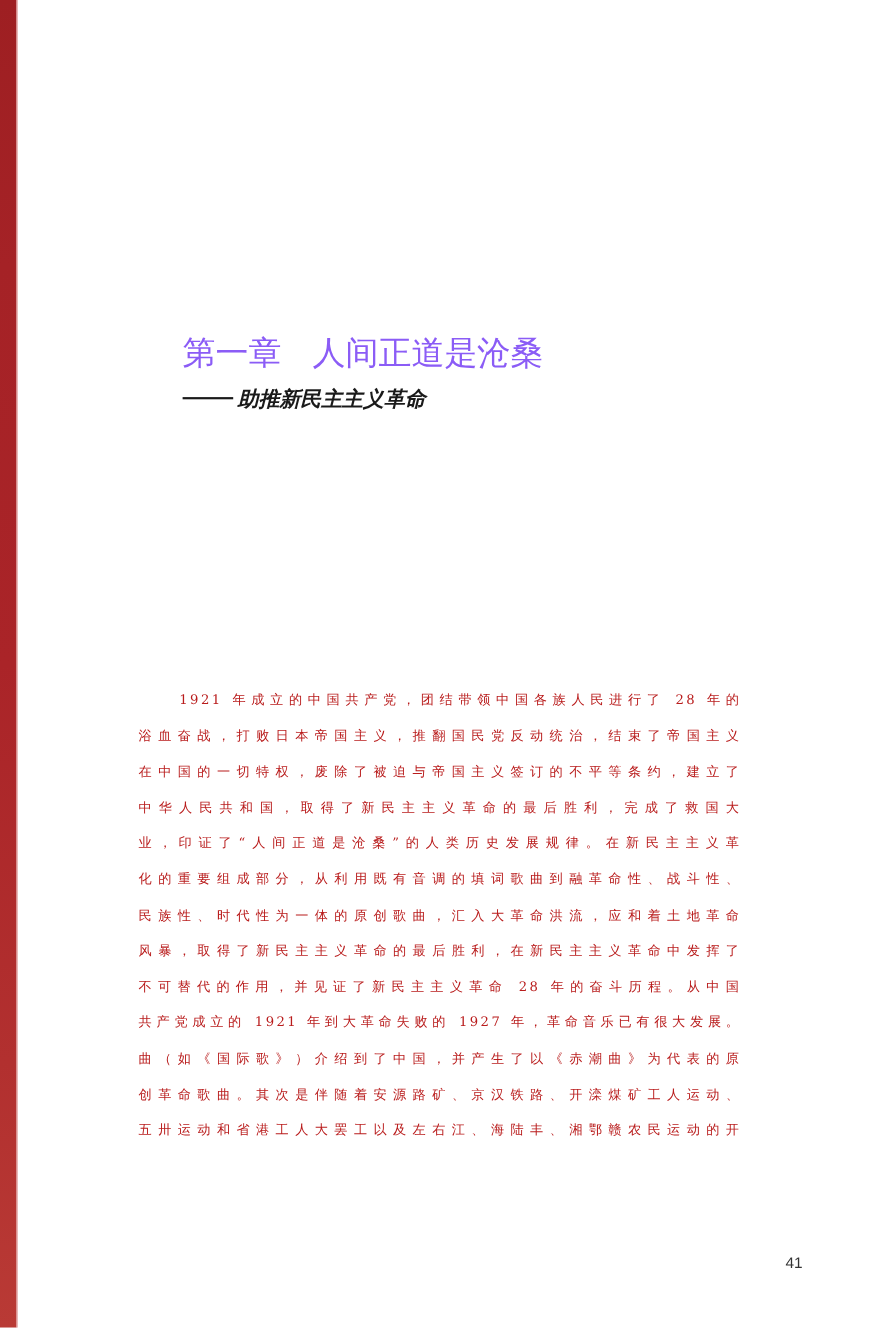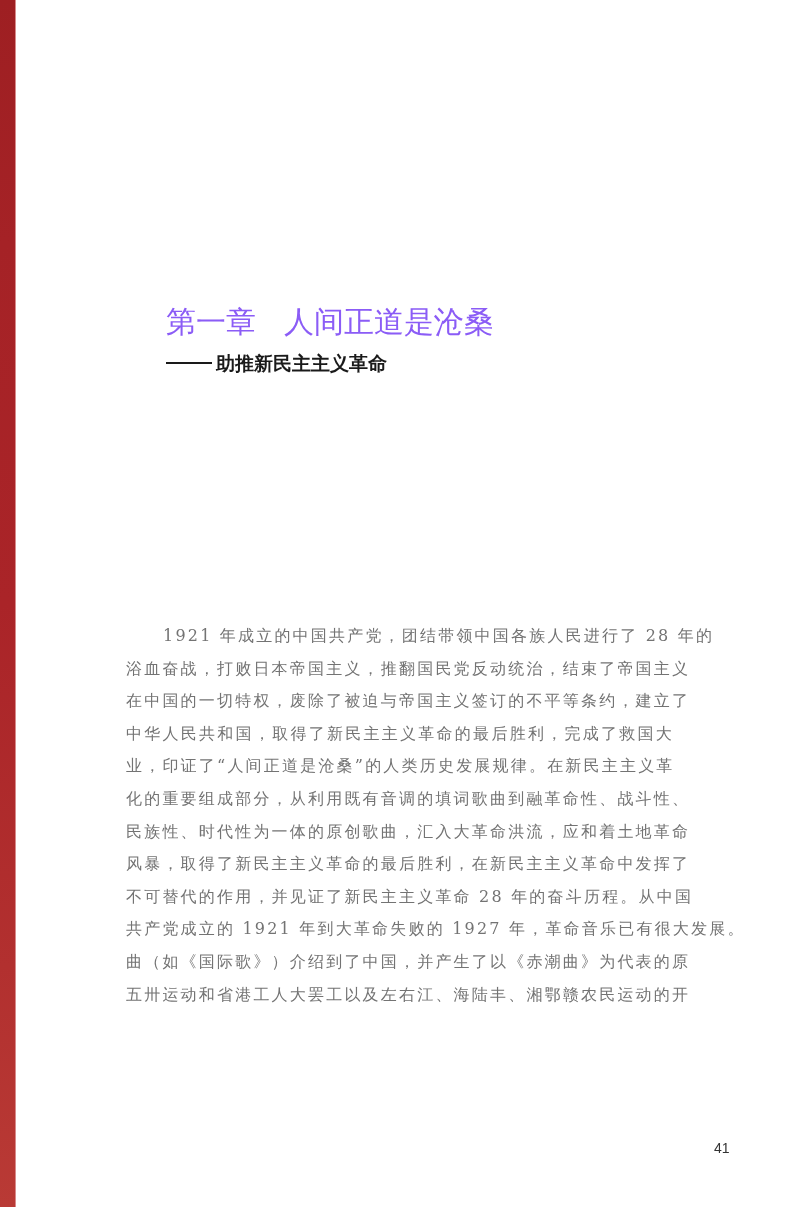--- a/index.html
+++ b/index.html
@@ -49,40 +49,41 @@
     .chapter-subtitle {
       position: absolute;
       left: 166px;
       top: 349px;
       margin: 0;
       font-size: 19px;
       line-height: 28px;
       color: #1a1a1a;
       font-weight: bold;
       white-space: nowrap;
+      font-style: italic;
     }
     .chapter-subtitle .dash {
       display: inline-block;
       width: 46px;
       height: 2px;
       background: #1a1a1a;
       vertical-align: middle;
       margin-right: 4px;
       position: relative;
       top: -2px;
     }
     .body-text {
       position: absolute;
       left: 126px;
       top: 620px;
       width: 548px;
       margin: 0;
-      font-size: 16px;
+      font-size: 12px;
       line-height: 32.6px;
-      color: #737373;
+      color: #b91c1c;
       letter-spacing: 2.2px;
       text-align: justify;
     }
     .body-text .line {
       display: block;
       white-space: nowrap;
       text-align-last: justify;
       text-align: justify;
     }
     .body-text .line.first {
@@ -117,16 +118,17 @@
   <span class="line">浴血奋战，打败日本帝国主义，推翻国民党反动统治，结束了帝国主义</span>
   <span class="line">在中国的一切特权，废除了被迫与帝国主义签订的不平等条约，建立了</span>
   <span class="line">中华人民共和国，取得了新民主主义革命的最后胜利，完成了救国大</span>
   <span class="line">业，印证了“人间正道是沧桑”的人类历史发展规律。在新民主主义革</span>
   <span class="line">化的重要组成部分，从利用既有音调的填词歌曲到融革命性、战斗性、</span>
   <span class="line">民族性、时代性为一体的原创歌曲，汇入大革命洪流，应和着土地革命</span>
   <span class="line">风暴，取得了新民主主义革命的最后胜利，在新民主主义革命中发挥了</span>
   <span class="line">不可替代的作用，并见证了新民主主义革命 28 年的奋斗历程。从中国</span>
   <span class="line">共产党成立的 1921 年到大革命失败的 1927 年，革命音乐已有很大发展。</span>
   <span class="line">曲（如《国际歌》）介绍到了中国，并产生了以《赤潮曲》为代表的原</span>
+  <span class="line">创革命歌曲。其次是伴随着安源路矿、京汉铁路、开滦煤矿工人运动、</span>
   <span class="line">五卅运动和省港工人大罢工以及左右江、海陆丰、湘鄂赣农民运动的开</span>
 </div>
 
 <div class="page-number">41</div>
 
 </body></html>

